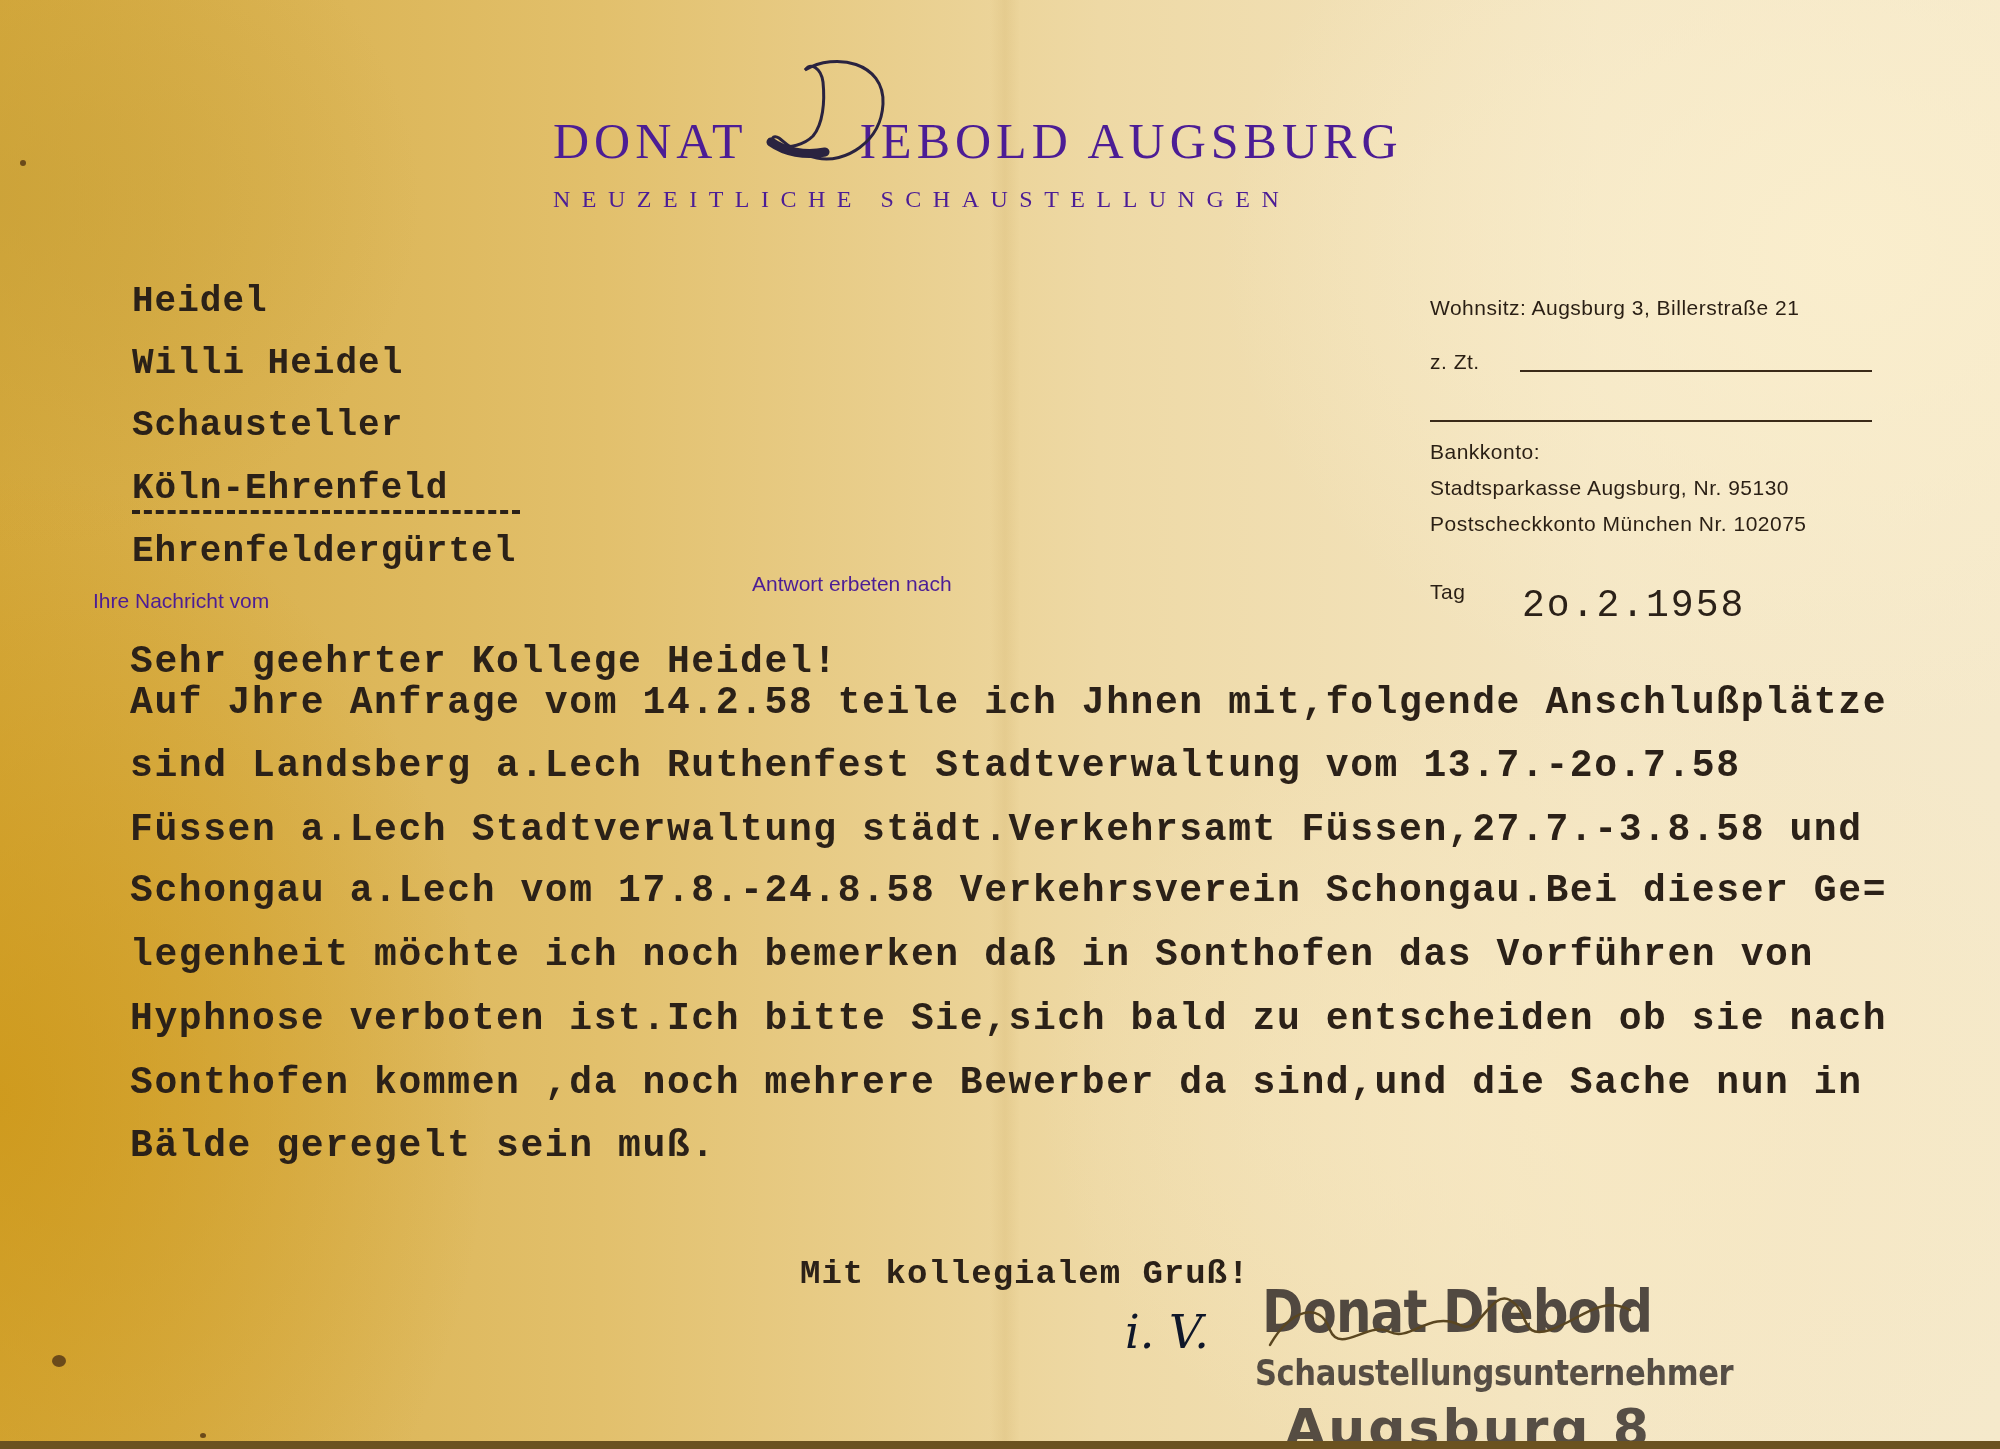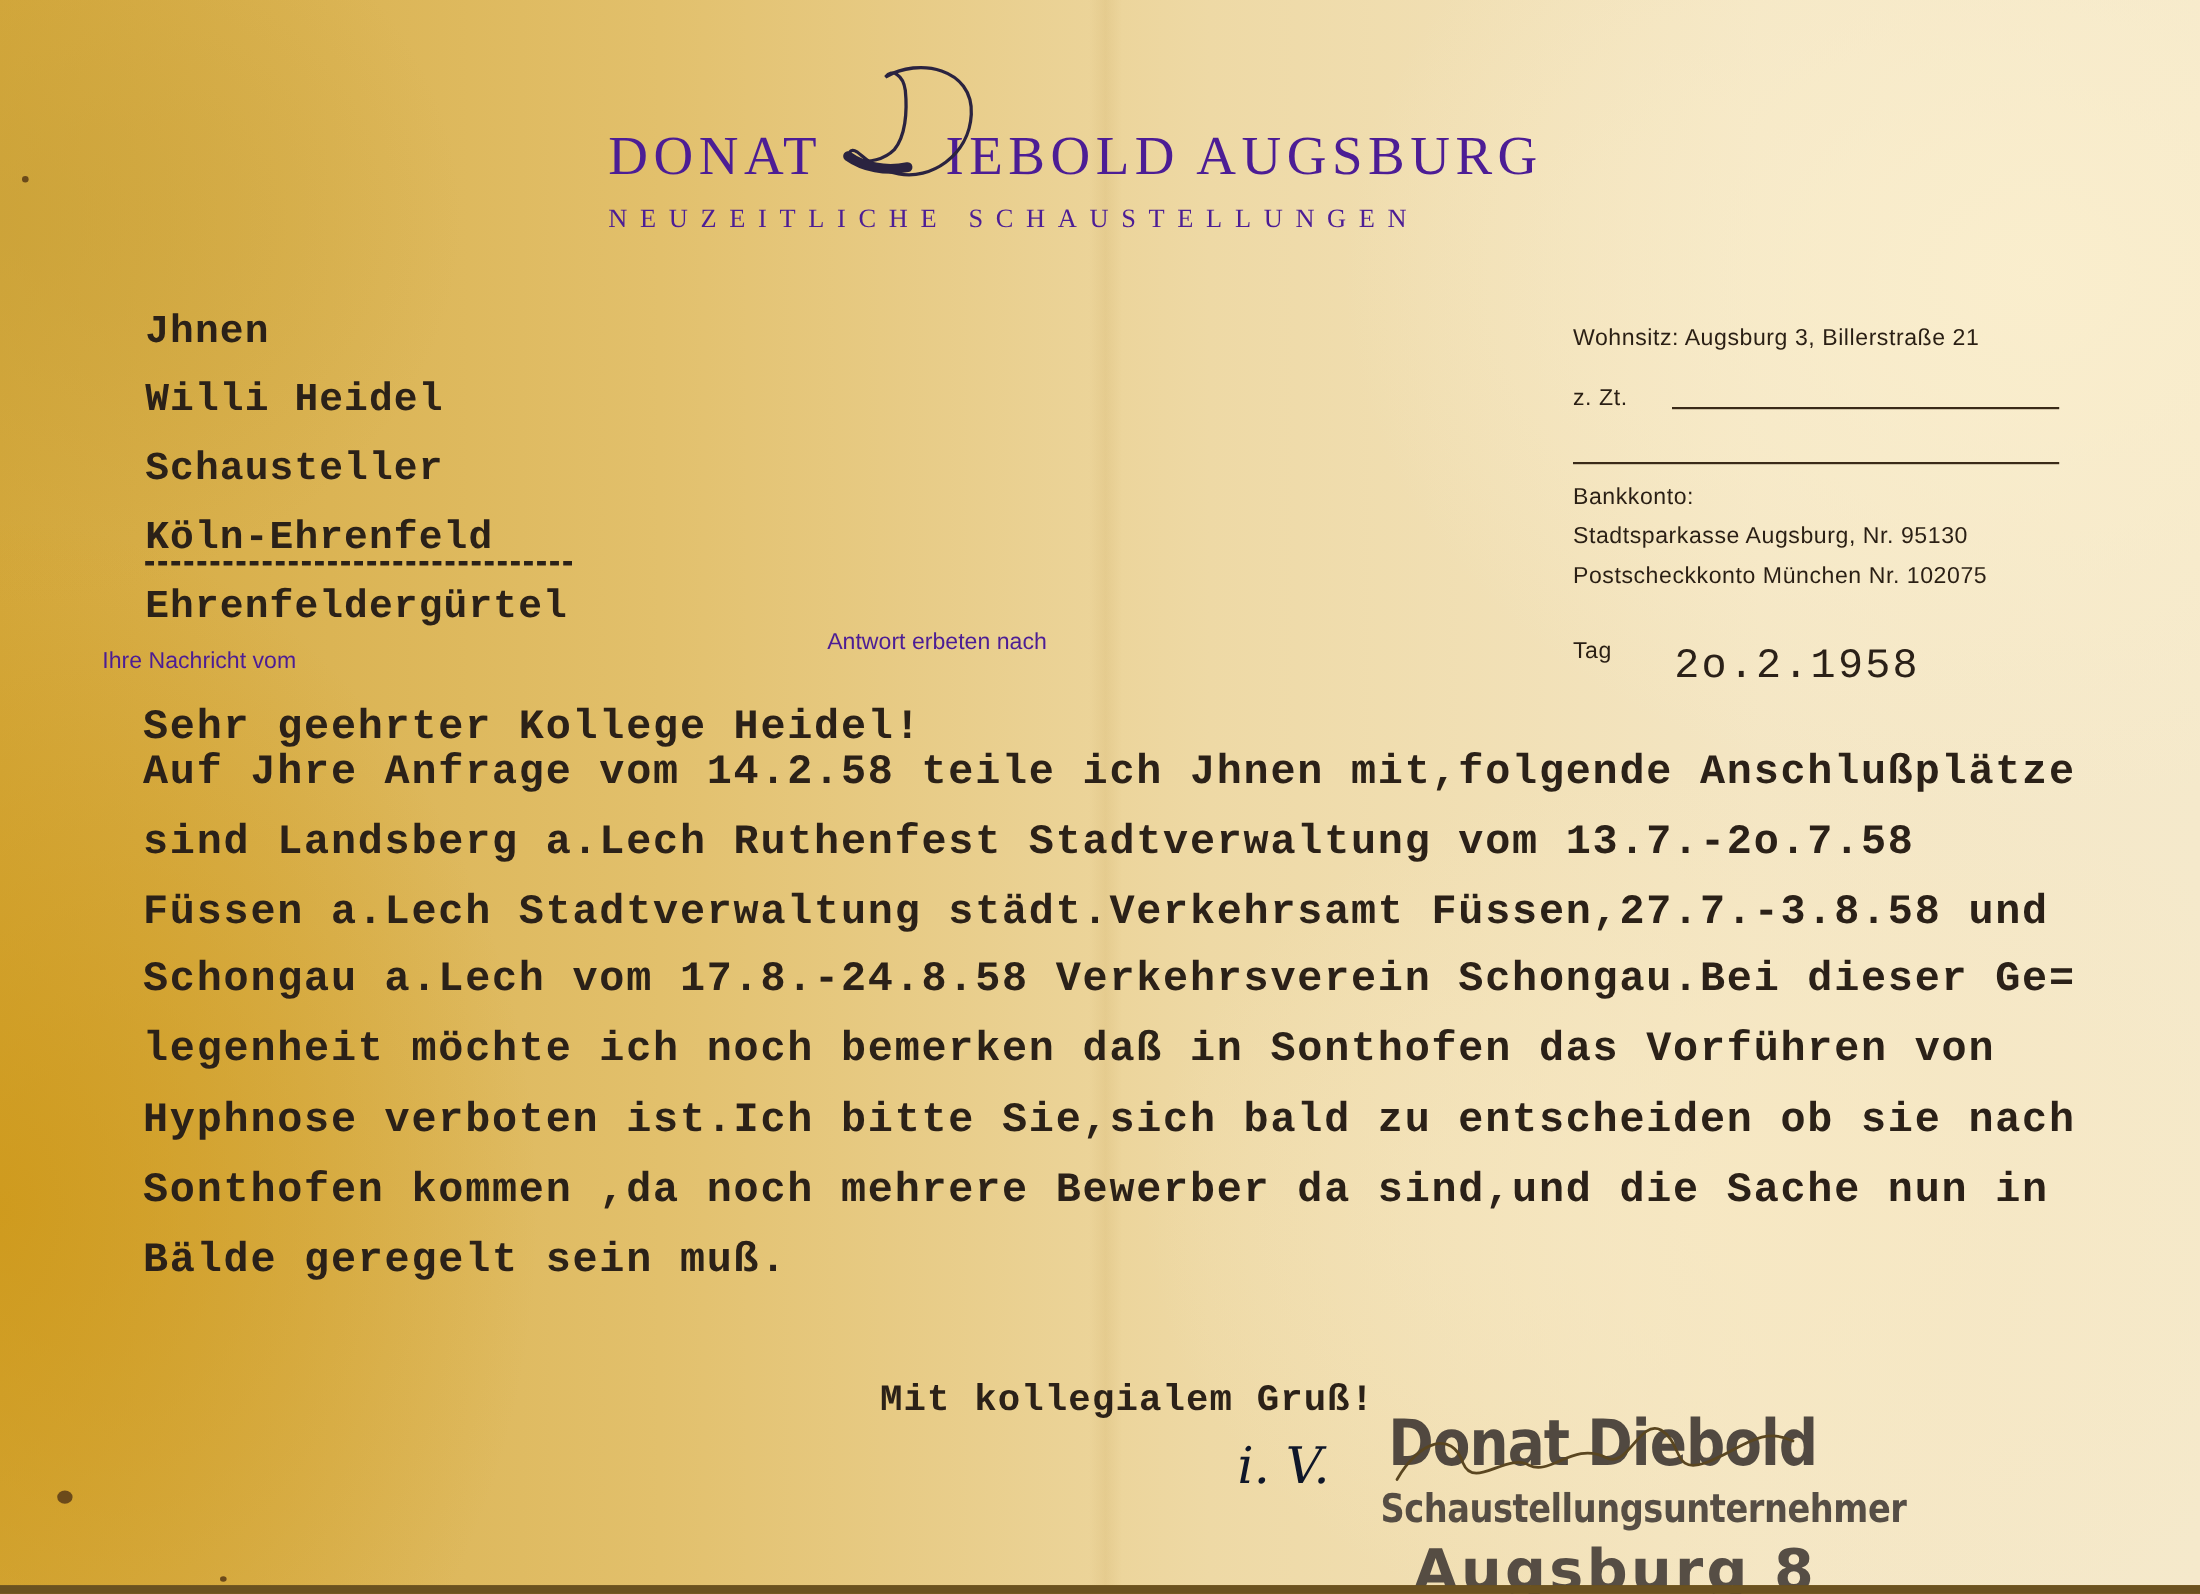--- a/index.html
+++ b/index.html
@@ -90,21 +90,21 @@
     <span>DONAT</span><span class="sp"></span><span style="display:inline-block;width:92px;"></span><span>IEBOLD AUGSBURG</span>
   </div>
   <svg class="script-d" viewBox="0 0 140 120">
     <path d="M40 18 C 70 0, 120 10, 118 52 C 116 90, 80 112, 52 106 C 30 102, 22 92, 14 86 C 8 82, 4 88, 12 92 C 24 98, 40 92, 48 84 C 58 72, 60 50, 58 30 C 56 16, 46 10, 40 18 Z" fill="none" stroke="#2a2340" stroke-width="3"></path>
     <path d="M6 90 C 20 100, 40 104, 60 100" fill="none" stroke="#2a2340" stroke-width="9" stroke-linecap="round"></path>
   </svg>
   <div class="abs serif lh-sub">NEUZEITLICHE SCHAUSTELLUNGEN</div>
 </div>
 
 <div>
-  <div class="abs mono addr" style="top:281px;">Jhnen</div>
+  <div class="abs mono addr" style="top:281px;">Heidel</div>
   <div class="abs mono addr" style="top:343px;">Willi Heidel</div>
   <div class="abs mono addr" style="top:405px;">Schausteller</div>
   <div class="abs mono addr" style="top:468px;">Köln-Ehrenfeld</div>
   <div class="addr-underline"></div>
   <div class="abs mono addr" style="top:531px;">Ehrenfeldergürtel</div>
 </div>
 
 <div class="abs serif small-label" style="left:93px;top:589px;">Ihre Nachricht vom</div>
 <div class="abs serif small-label" style="left:752px;top:572px;">Antwort erbeten nach</div>
 

